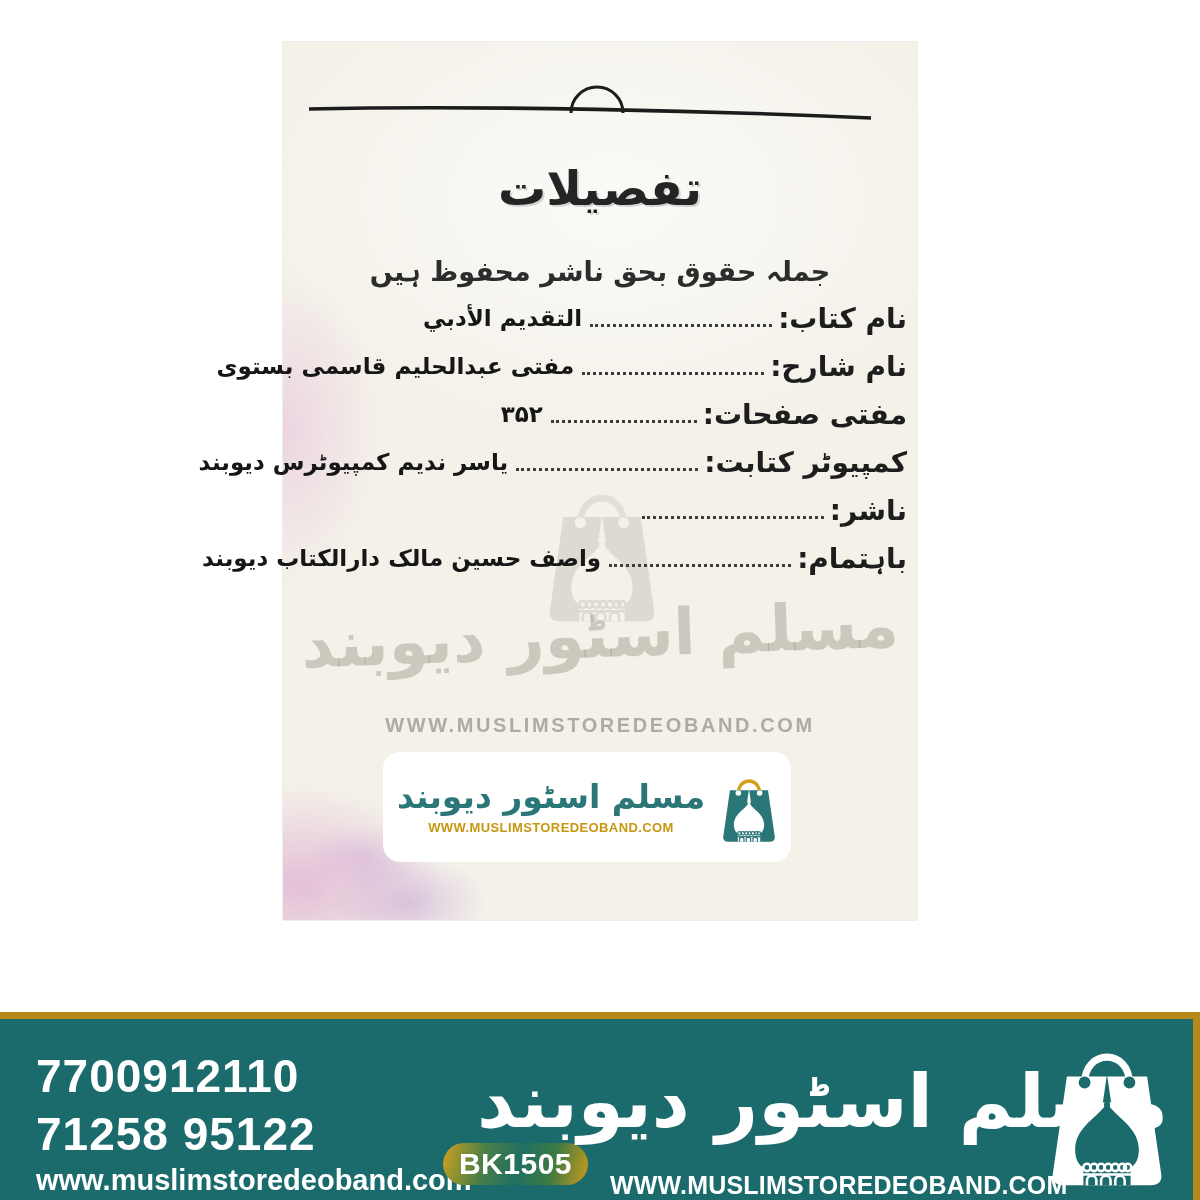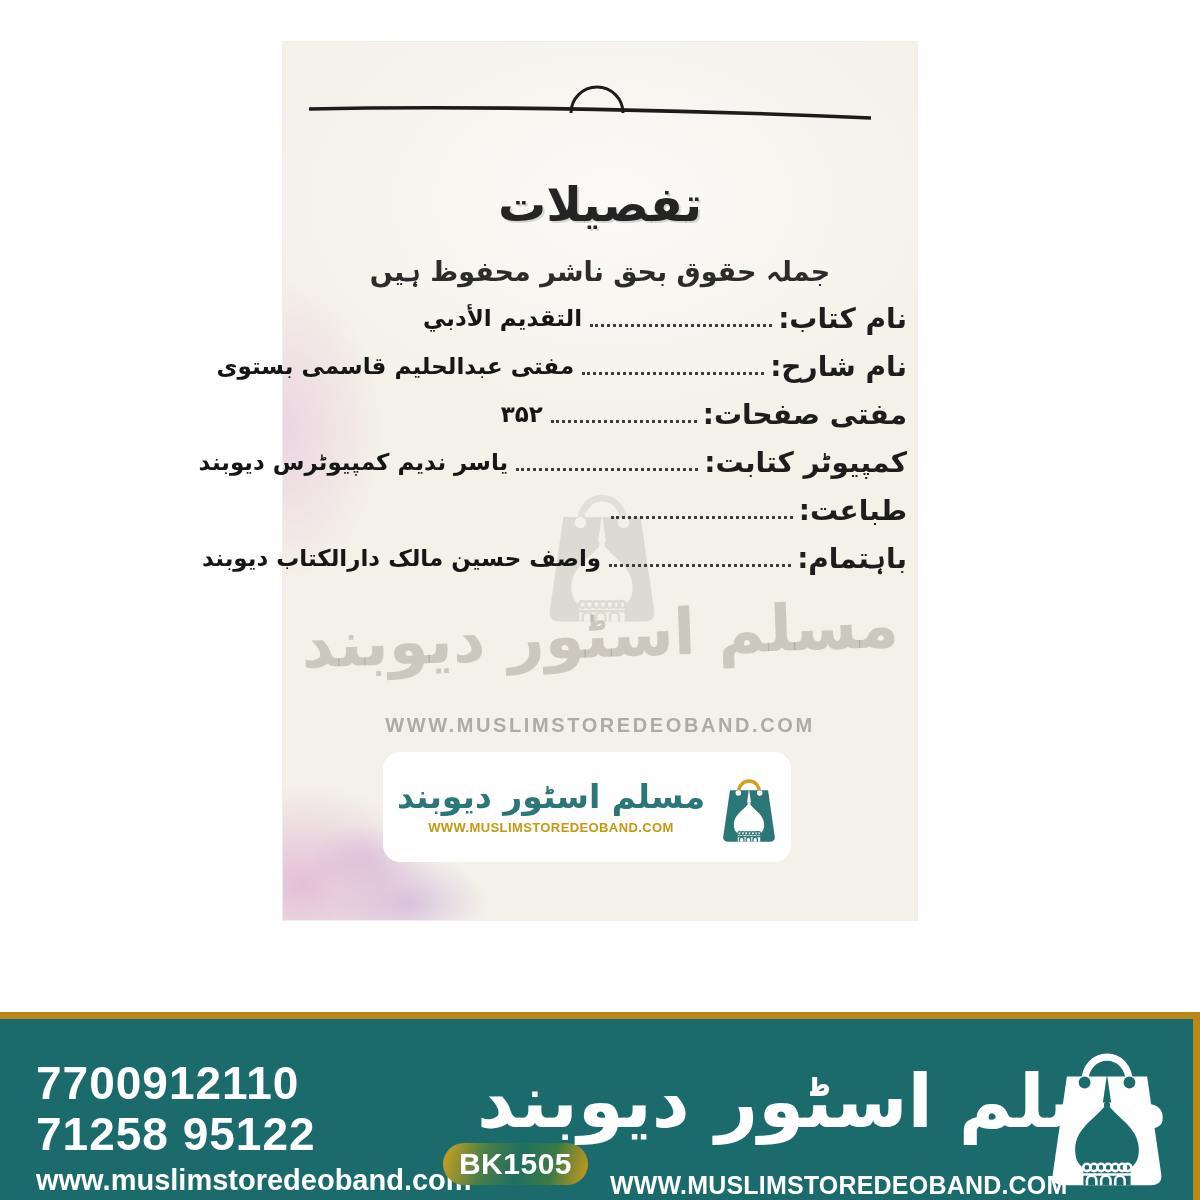--- a/index.html
+++ b/index.html
@@ -12,21 +12,21 @@
       radial-gradient(140px 220px at 0% 44%, rgba(224,172,213,.42), transparent 70%),
       radial-gradient(190px 140px at 3% 96%, rgba(213,150,199,.55), transparent 72%),
       radial-gradient(110px 70px at 20% 98%, rgba(186,148,208,.45), transparent 70%),
       radial-gradient(80px 50px at 13% 93%, rgba(198,160,215,.4), transparent 70%),
       radial-gradient(480px 320px at 52% 18%, rgba(255,255,255,.65), transparent 75%),
       #f4f1e9;
     box-shadow:0 0 0 1px rgba(120,110,95,.12);}
   .ornament{position:absolute;left:0;top:0;}
   .page-title{position:absolute;left:0;top:118px;width:100%;text-align:center;
     direction:rtl;font-family:"DejaVu Sans",sans-serif;font-size:48px;font-weight:700;
-    color:#242424;text-shadow:2px 2px 0 rgba(0,0,0,.14);margin-top:16px;}
+    color:#242424;text-shadow:2px 2px 0 rgba(0,0,0,.14);}
   .rights-notice{position:absolute;left:0;top:214px;width:100%;text-align:center;
     direction:rtl;font-family:"DejaVu Sans",sans-serif;font-size:27px;font-weight:700;color:#2c2c2c;}
   .details{position:absolute;left:18px;right:10px;top:252px;z-index:3;}
   .detail-row{display:flex;direction:rtl;align-items:center;height:48px;}
   .detail-label{font-family:"DejaVu Sans",sans-serif;font-size:28px;font-weight:700;
     color:#1d1d1d;white-space:nowrap;}
   .detail-dots{width:182px;height:0;border-bottom:3px dotted #3c3c3c;margin:14px 6px 0 8px;flex:0 0 auto;}
   .detail-row:nth-child(3) .detail-dots{width:146px;}
   .detail-row:nth-child(3) .detail-value{margin-left:6px;padding-left:86px;}
   .detail-value{font-family:"DejaVu Sans",sans-serif;font-size:23px;font-weight:700;
@@ -48,21 +48,21 @@
   .logo-callig{direction:rtl;font-family:"DejaVu Sans",sans-serif;font-size:33px;font-weight:700;
     color:#2b7677;white-space:nowrap;line-height:1.1;}
   .logo-url{font-size:13px;font-weight:700;letter-spacing:.4px;color:#c8960f;margin-top:5px;}
   .logo-bag{width:56px;height:76px;}
 
   
   .footer-gold-line{position:absolute;left:0;top:1012px;width:1200px;height:7px;background:#b8891a;}
   .footer{position:absolute;left:0;top:1019px;width:1200px;height:181px;background:#1b6b6d;}
   .phone{position:absolute;left:36px;color:#ffffff;font-weight:700;font-size:46px;
     letter-spacing:1px;line-height:1;}
-  .phone-1{top:41px;}
+  .phone-1{top:34px;}
   .phone-2{top:92px;}
   .site-left{position:absolute;left:36px;top:147px;color:#ffffff;font-weight:700;font-size:29px;line-height:1;}
   .sku-badge{position:absolute;left:443px;top:124px;width:145px;height:42px;border-radius:21px;
     background:linear-gradient(105deg,#cfa21d 0%,#4c7f45 28%,#1f6f62 52%,#3c7a43 74%,#cf9a1a 100%);
     display:flex;align-items:center;justify-content:center;
     color:#ffffff;font-size:30px;font-weight:600;letter-spacing:.5px;}
   .footer-callig{position:absolute;left:600px;top:8px;width:445px;height:148px;
     display:flex;align-items:center;justify-content:center;direction:rtl;
     font-family:"DejaVu Sans",sans-serif;font-size:74px;font-weight:700;color:#ffffff;white-space:nowrap;}
   .footer-url{position:absolute;left:610px;top:154px;width:420px;color:#ffffff;
@@ -147,21 +147,21 @@
         <span class="detail-value">۳۵۲</span>
         <span class="detail-spacer"></span>
       </div>
       <div class="detail-row">
         <span class="detail-label">کمپیوٹر کتابت:</span>
         <span class="detail-dots"></span>
         <span class="detail-value">یاسر ندیم کمپیوٹرس دیوبند</span>
         <span class="detail-spacer"></span>
       </div>
       <div class="detail-row">
-        <span class="detail-label">طباعت:</span>
+        <span class="detail-label">ناشر:</span>
         <span class="detail-dots"></span>
         <span class="detail-spacer"></span>
       </div>
       <div class="detail-row">
         <span class="detail-label">باہتمام:</span>
         <span class="detail-dots"></span>
         <span class="detail-value">واصف حسین مالک دارالکتاب دیوبند</span>
         <span class="detail-spacer"></span>
       </div>
     </div>

